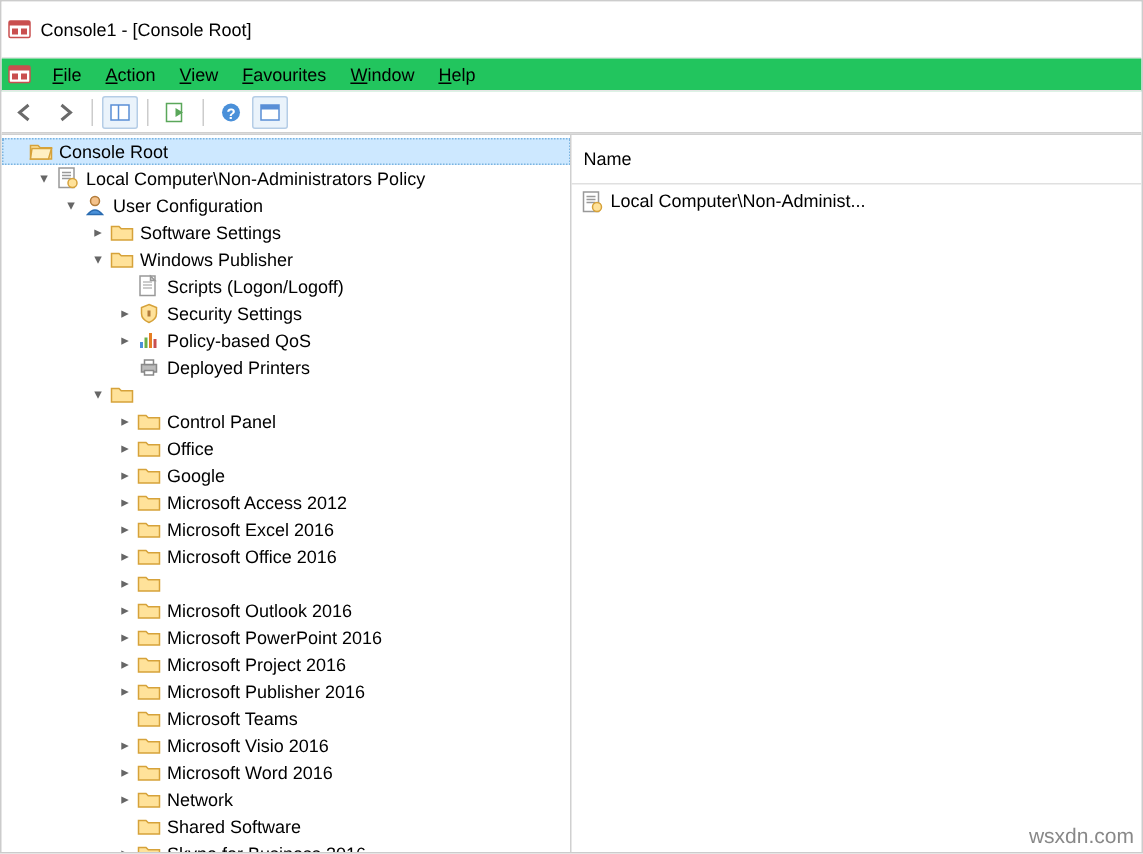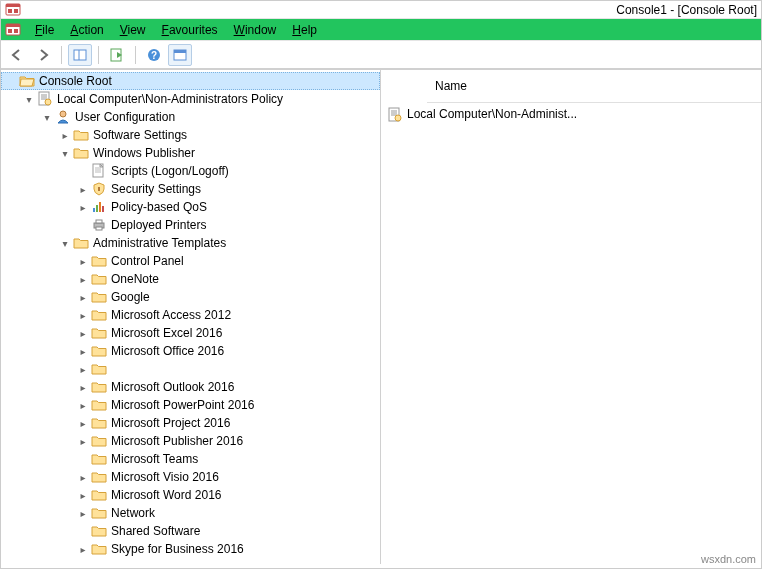--- a/index.html
+++ b/index.html
@@ -11,25 +11,24 @@
     background: #fff;
     width: 762px;
     height: 569px;
     overflow: hidden;
     border: 1px solid #ccc;
   }
   
   .title-bar {
     display: flex;
     align-items: center;
-    height: 18px;
+    height: 38px;
     padding: 0 4px;
     background: #fff;
     border-bottom: 1px solid #e5e5e5;
-    justify-content: space-between;
   }
   .title-bar .app-icon {
     width: 16px; height: 16px; margin-right: 6px;
     display:flex;align-items:center;justify-content:center;
   }
   .title-text { font-size: 12px; }
   
   .menu-bar {
     display: flex;
     align-items: center;
@@ -81,21 +80,20 @@
     display: flex;
     flex-direction: column;
   }
   .list-header {
     height: 22px;
     display: flex;
     align-items: center;
     padding: 16px 8px;
     border-bottom: 1px solid #e0e0e0;
     font-size: 12px;
-    margin-left: 46px;
   }
   .list-body { flex:1; padding: 4px 6px; }
   .list-row { display:flex; gap:4px; height:18px; }
   
   .tree { list-style:none; margin:0; padding:0; }
   .tree ul { list-style:none; margin:0; padding:0 0 0 18px; }
   .row {
     display:flex; align-items:center; height:18px;
     padding-left:4px; gap:2px; white-space:nowrap;
   }
@@ -105,21 +103,21 @@
     outline-offset:-1px;
   }
   .expander {
     width:12px; height:12px; display:flex; align-items:center; justify-content:center;
     font-size:10px; color:#666; cursor:default; flex-shrink:0;
   }
   .expander.blank { visibility:hidden; }
   .node-icon { width:16px;height:16px;display:flex;align-items:center;justify-content:center;flex-shrink:0; }
   .node-label { padding: 0 2px; }
   .watermark {
-    position:absolute; right:6px; bottom:4px; font-size:11px; color:#888;
+    position:absolute; right:6px; bottom:4px; font-size:14px; color:#888;
   }
   svg { display:block; }
 </style>
 </head>
 <body>
 
 <svg width="0" height="0" style="position:absolute">
   <defs>
     <g id="ico-mmc">
       <rect x="1" y="2" width="14" height="11" rx="1" fill="#fff" stroke="#c94f4f"></rect>
@@ -356,21 +354,20 @@
                       </ul>
                     </li>
                     <li>
                       <div class="row">
                         <span class="expander">▾</span>
                         <span class="node-icon">
                           <svg width="16" height="16">
                             <use href="#ico-folder"></use>
                           </svg>
                         </span>
-                        <span class="node-label">Administrative Templates</span>
                       </div>
                       <ul>
                         <li>
                           <div class="row">
                             <span class="expander">▸</span>
                             <span class="node-icon">
                               <svg width="16" height="16">
                                 <use href="#ico-folder"></use>
                               </svg>
                             </span>
@@ -378,21 +375,21 @@
                           </div>
                         </li>
                         <li>
                           <div class="row">
                             <span class="expander">▸</span>
                             <span class="node-icon">
                               <svg width="16" height="16">
                                 <use href="#ico-folder"></use>
                               </svg>
                             </span>
-                            <span class="node-label">OneNote</span>
+                            <span class="node-label">Office</span>
                           </div>
                         </li>
                         <li>
                           <div class="row">
                             <span class="expander">▸</span>
                             <span class="node-icon">
                               <svg width="16" height="16">
                                 <use href="#ico-folder"></use>
                               </svg>
                             </span>

